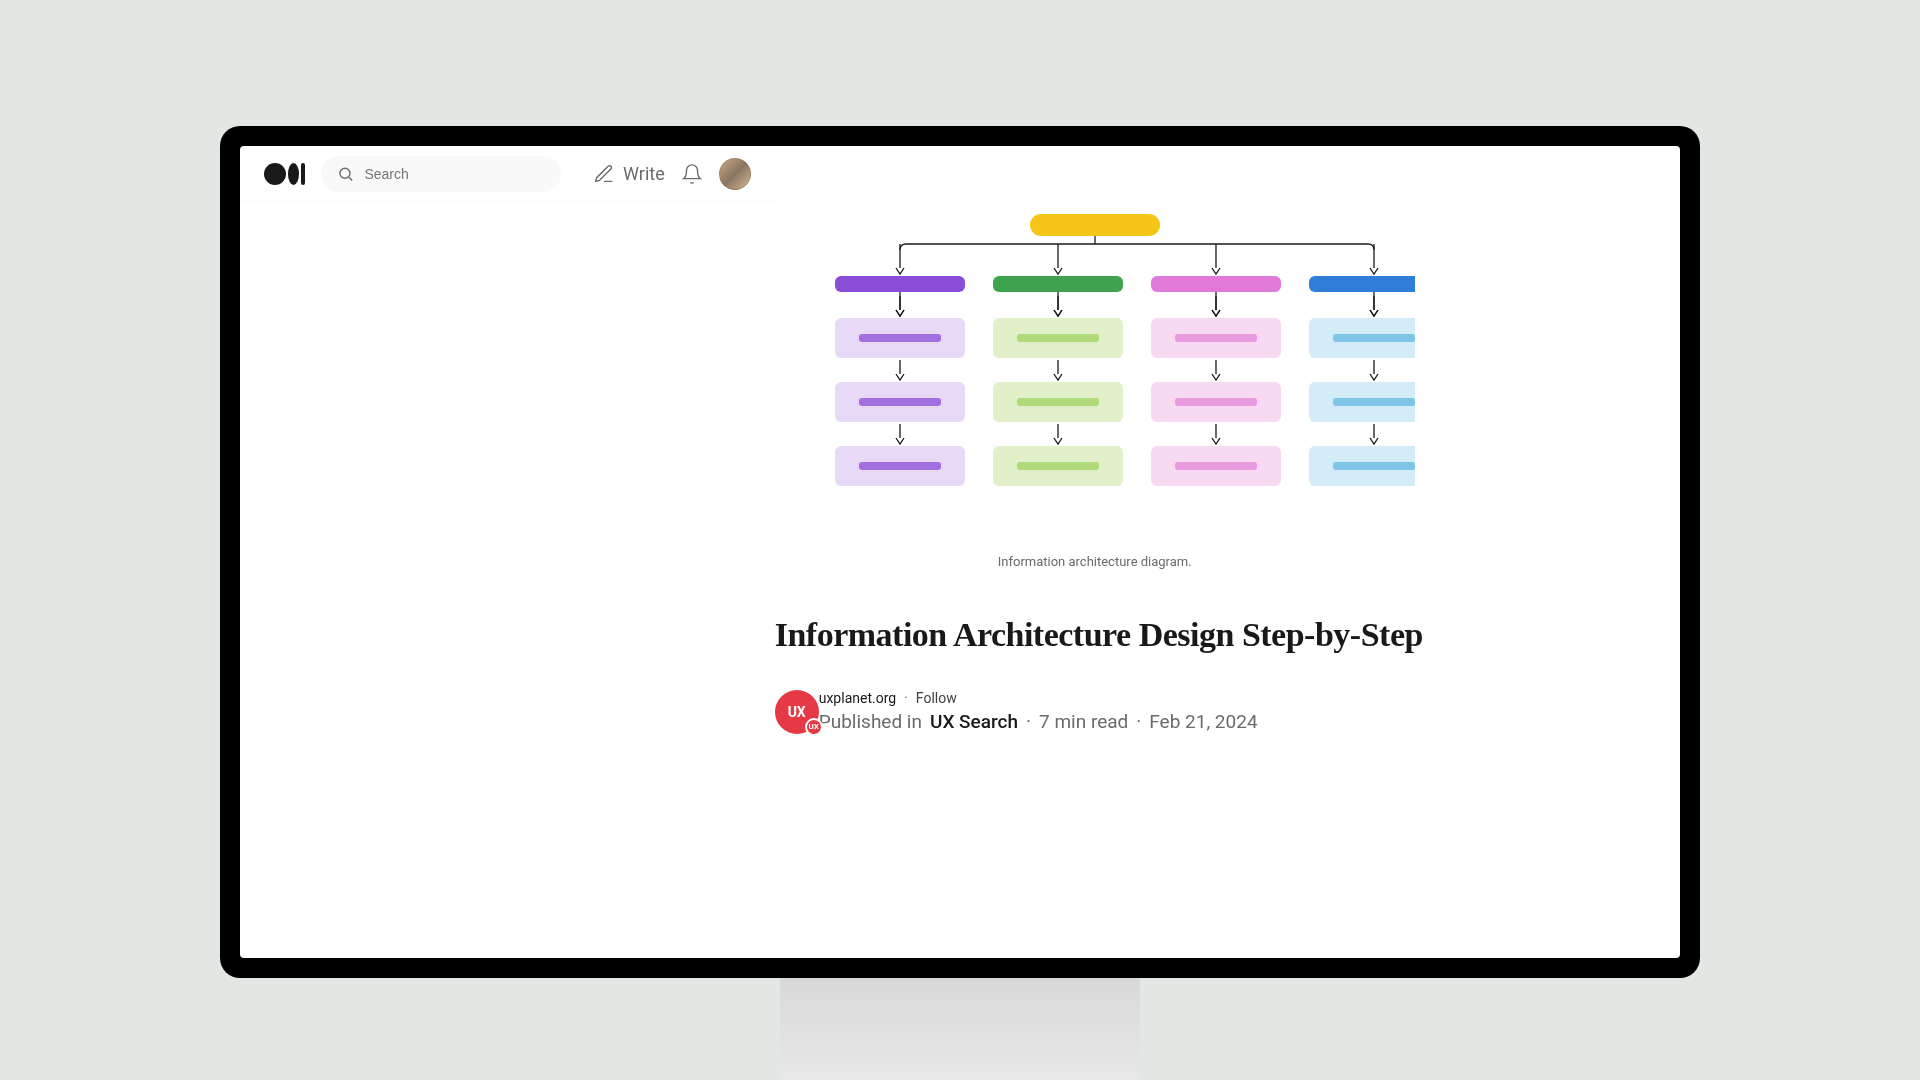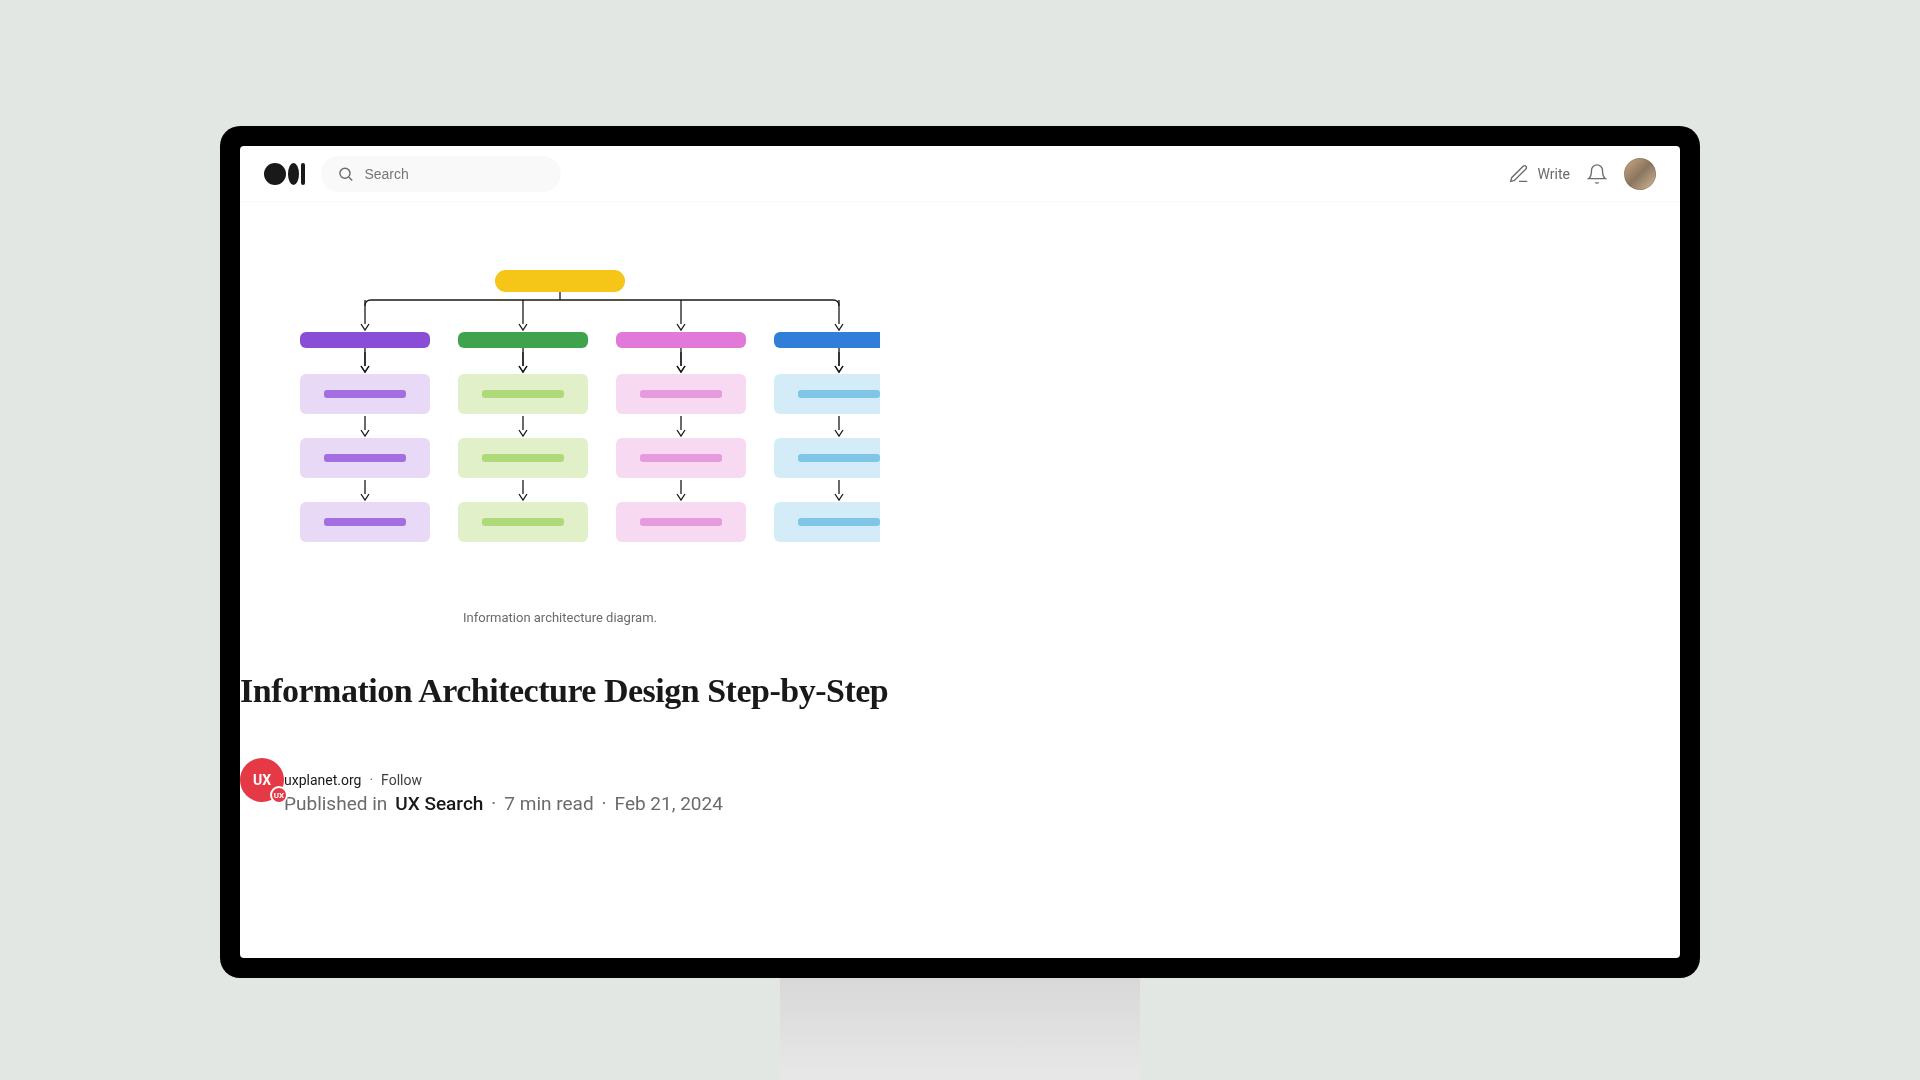--- a/index.html
+++ b/index.html
@@ -21,21 +21,21 @@
   border-radius: 20px;
   padding: 20px;
 }
 .screen {
   width: 100%;
   height: 100%;
   background: #fff;
   border-radius: 4px;
   overflow: hidden;
   display: flex;
-  flex-direction: column;
+  flex-direction: row;
 }
 .monitor-stand {
   position: absolute;
   left: 780px;
   top: 978px;
   width: 360px;
   height: 102px;
   background: linear-gradient(180deg, #d8d8d8 0%, #e8e8e8 100%);
 }
 .topbar {
@@ -70,21 +70,21 @@
   font-size: 14px;
   color: #6b6b6b;
   width: 100%;
 }
 .topbar-spacer { flex: 1; }
 .write-link {
   display: flex;
   align-items: center;
   gap: 8px;
   color: #6b6b6b;
-  font-size: 14px;
+  font-size: 18px;
   cursor: pointer;
   justify-content: space-between;
 }
 .bell-icon { color: #6b6b6b; cursor: pointer; }
 .avatar {
   width: 32px;
   height: 32px;
   border-radius: 50%;
   background: linear-gradient(135deg, #c9a882 0%, #8a7560 50%, #d4b896 100%);
   border: 1px solid rgba(0,0,0,0.1);
@@ -154,21 +154,21 @@
   background: #e63946;
   border: 2px solid #fff;
   display: flex;
   align-items: center;
   justify-content: center;
   color: #fff;
   font-size: 8px;
   font-weight: 700;
 }
 .author-meta { display: flex; flex-direction: column; gap: 4px; }
-.author-line1 { display: flex; align-items: center; gap: 8px; font-size: 14px; margin-top: 26px; }
+.author-line1 { display: flex; align-items: center; gap: 8px; font-size: 14px; }
 .author-name { color: #191919; }
 .author-dot { color: #6b6b6b; }
 .follow-link { color: #404040; cursor: pointer; }
 .author-line2 { display: flex; align-items: center; gap: 8px; font-size: 19px; color: #6b6b6b; }
 .pub-link { color: #191919; font-weight: 500; }
 
 
 .diag-svg { display: block; }
 .ia-rect { rx: 6; }
 .ia-subrect { rx: 6; }

